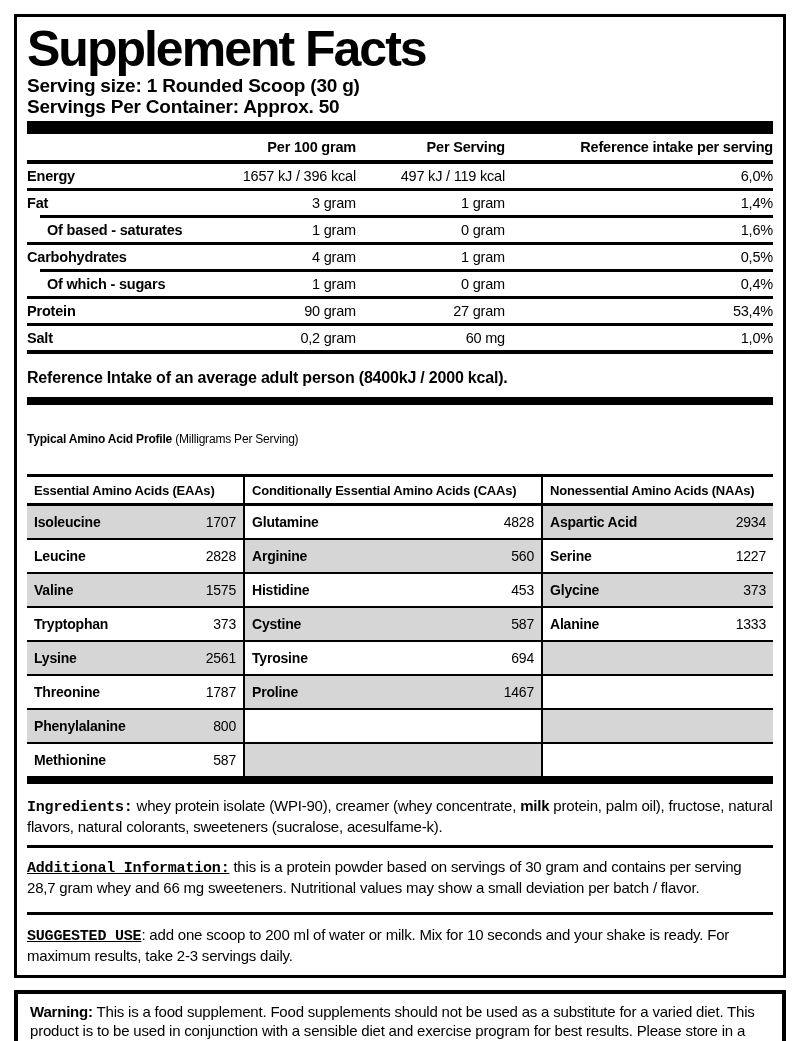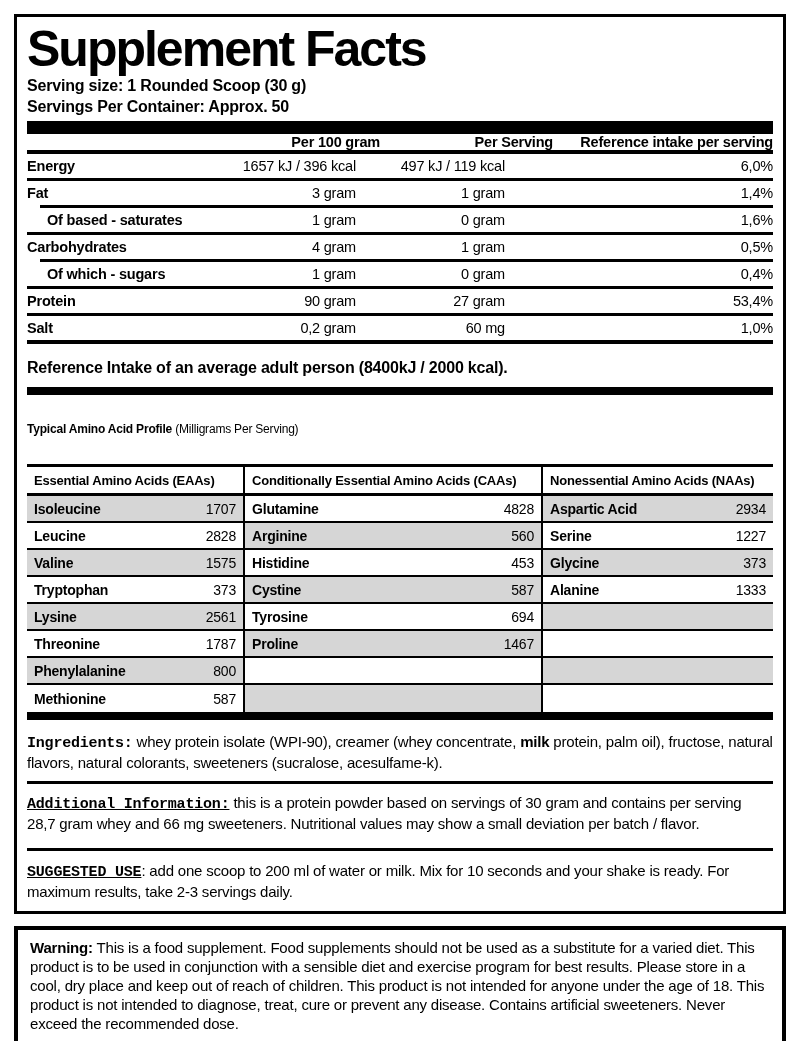--- a/index.html
+++ b/index.html
@@ -22,39 +22,39 @@
   }
 
   .sf-title {
     font-size: 50px;
     font-weight: bold;
     letter-spacing: -2px;
     line-height: 52px;
     margin-top: 2px;
   }
   .serving-line {
-    font-size: 16px;
+    font-size: 19px;
     font-weight: bold;
     line-height: 21px;
   }
 
   .bar { background: #000; width: 100%; }
   .bar-thick { height: 13px; margin-top: 4px; }
   .bar-med { height: 8px; }
 
   
   .ntable { margin-top: 0; }
   .nrow {
     display: grid;
     grid-template-columns: 180px 149px 149px 1fr;
     align-items: center;
     height: 24px;
     font-size: 14.5px;
   }
-  .nrow.head { height: 16px; gap: 24px; }
+  .nrow.head { height: 26px; }
   .nrow .nname { font-weight: bold; text-align: left; }
   .nrow.subrow .nname { padding-left: 20px; }
   .nrow .nval, .nrow .npct { text-align: right; }
   .nrow.head .nval, .nrow.head .npct { font-weight: bold; }
   .sep { height: 3px; background: #000; }
   .sep.head-sep { height: 4px; }
   .sep.close-sep { height: 4px; }
   .sep.sub-sep { margin-left: 13px; }
 
   .footnote {
@@ -89,21 +89,21 @@
     white-space: nowrap;
     overflow: hidden;
   }
   .arow {
     height: 27px;
     box-sizing: border-box;
     border-bottom: 2px solid #000;
     display: flex;
     justify-content: space-between;
     align-items: center;
-    padding: 5px 7px;
+    padding: 16px 7px;
     font-size: 14px;
   }
   .arow:last-child { border-bottom: none; }
   .arows.shade-odd .arow:nth-child(odd) { background: #d6d6d6; }
   .arows.shade-even .arow:nth-child(even) { background: #d6d6d6; }
   .an { font-weight: bold; }
 
   .para {
     font-size: 15px;
     line-height: 19px;

